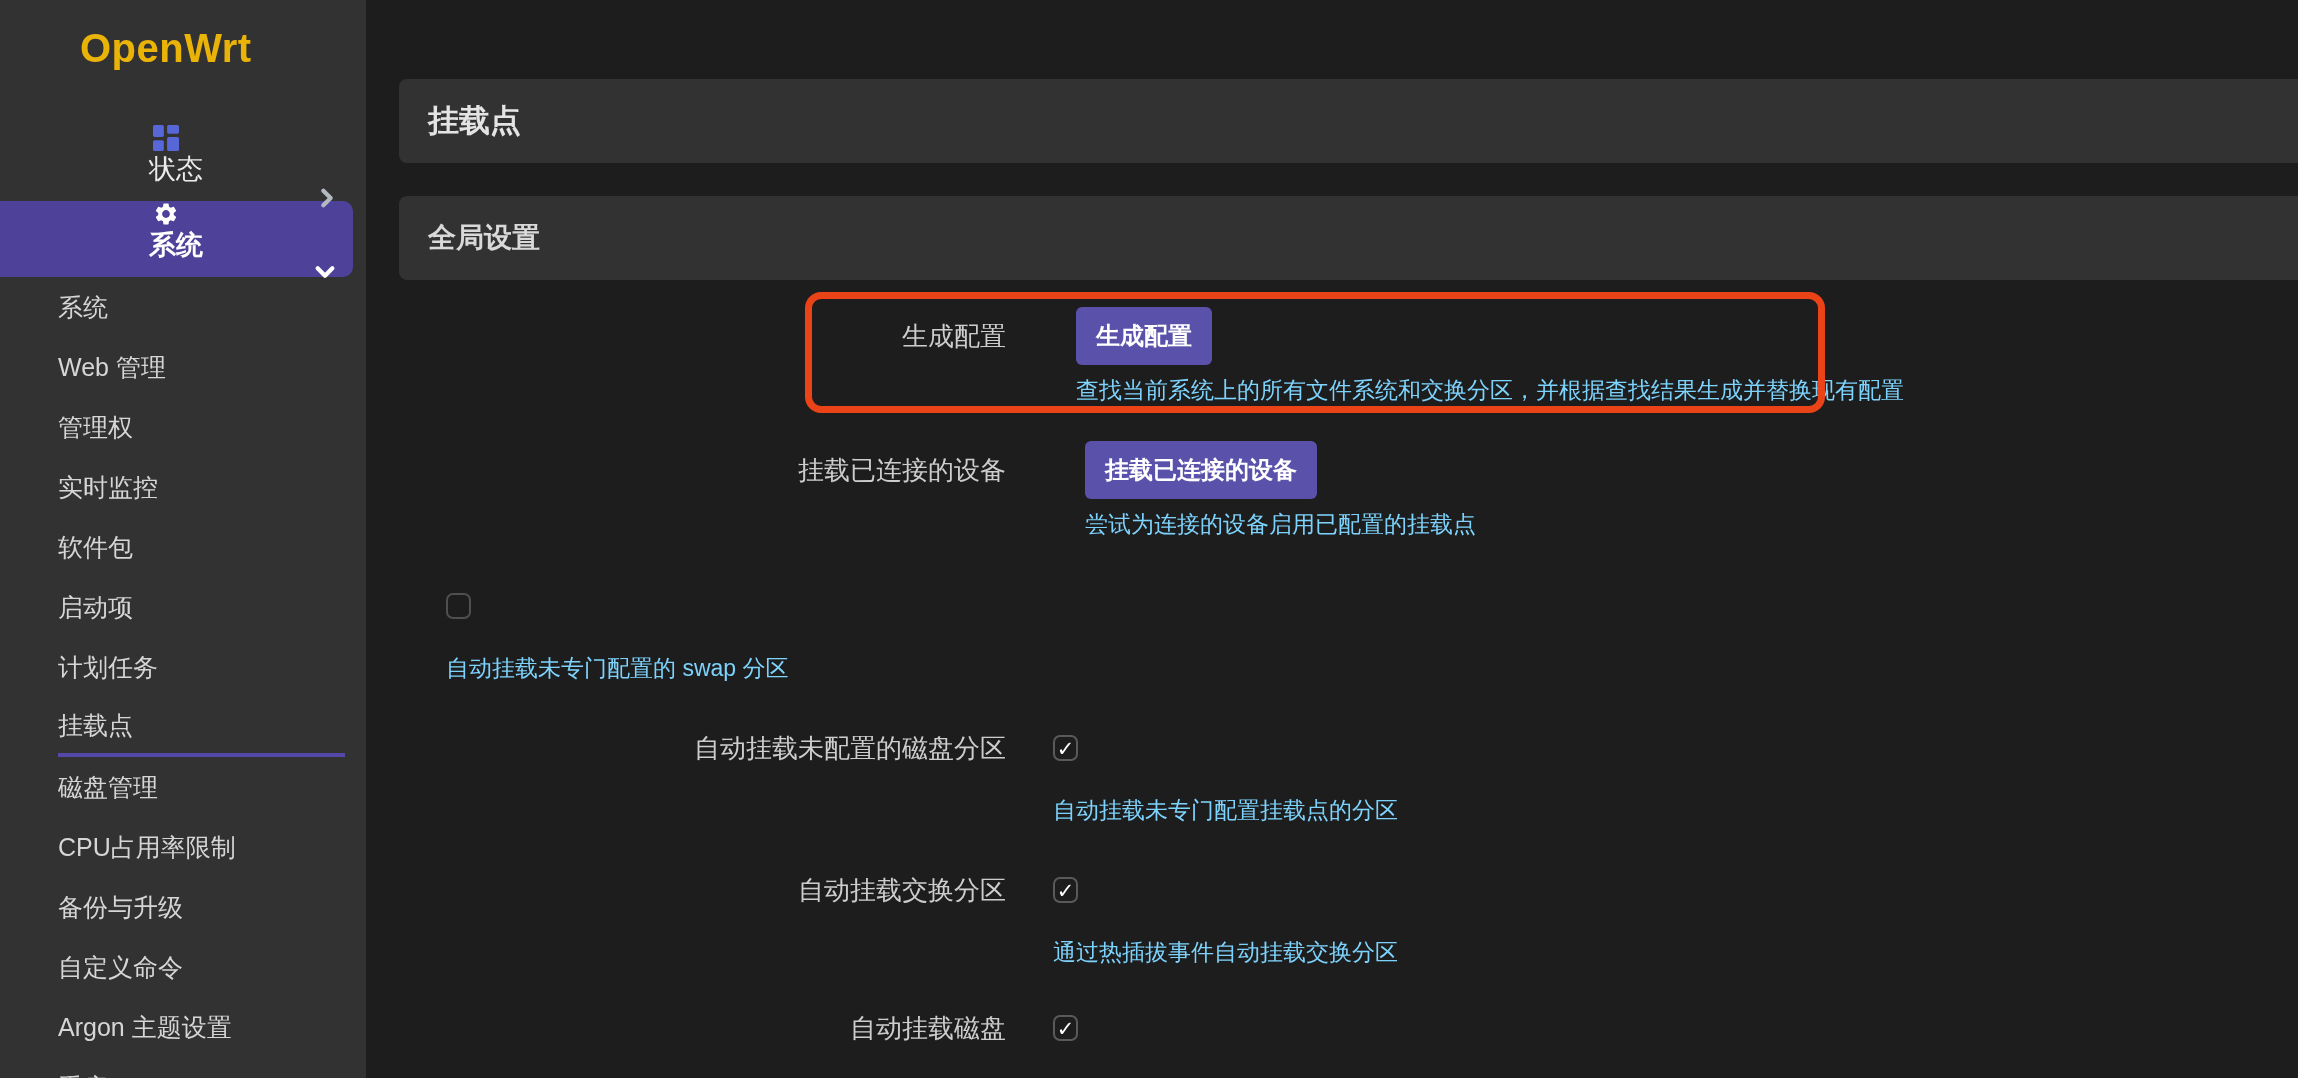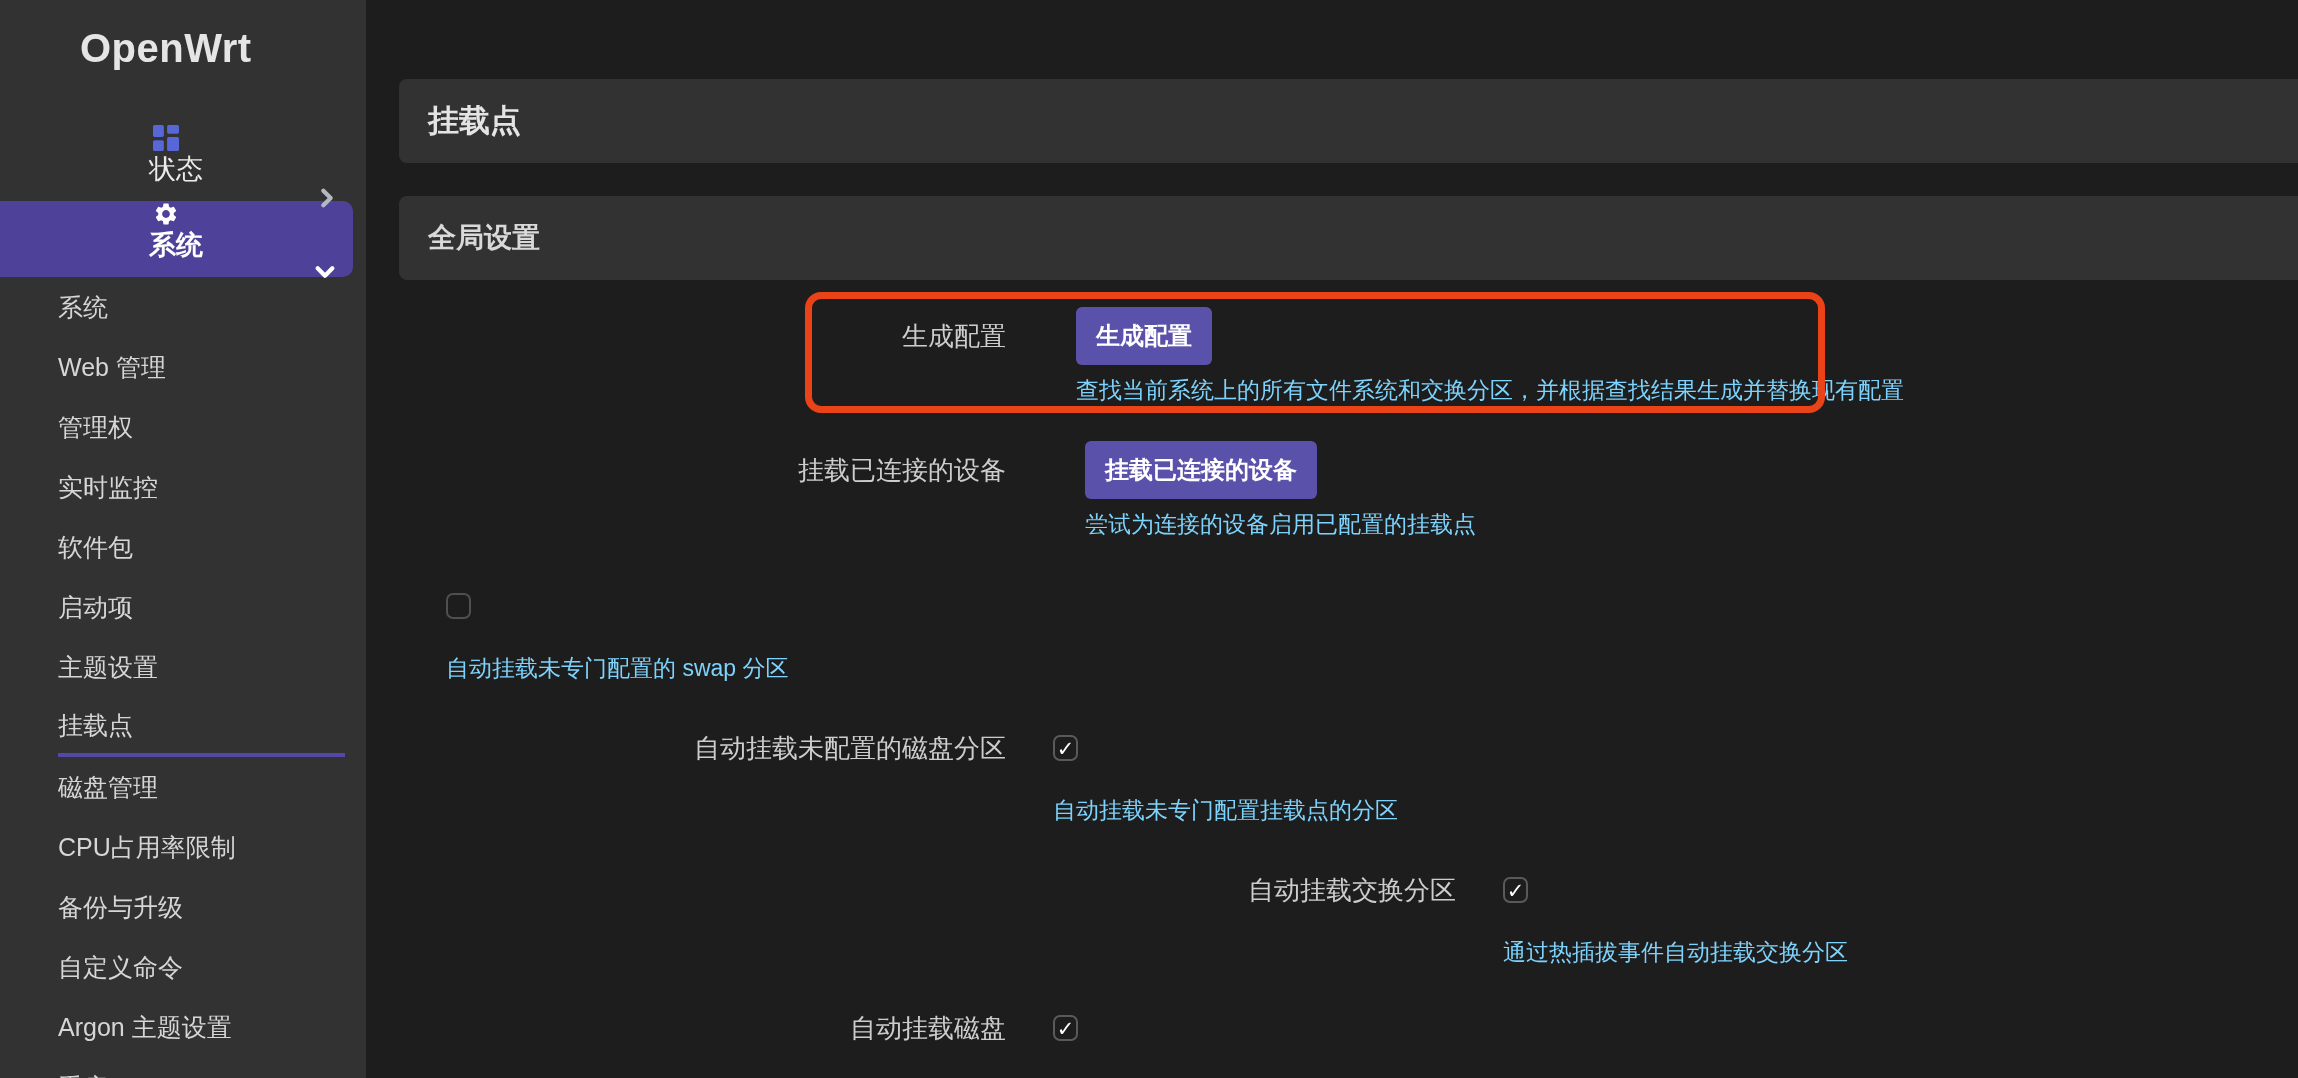--- a/index.html
+++ b/index.html
@@ -25,21 +25,21 @@
 
   
   .sidebar{
     width:366px;min-width:366px;height:100%;
     background:var(--sidebar-bg);
     overflow:hidden;
   }
   .logo{
     padding:26px 0 0 80px;
     height:125px;
-    color:#e5e5e5;
+    color:#eab308;
     font-size:40px;
     font-weight:800;
     letter-spacing:.5px;
   }
   .nav-row{
     height:76px;
     display:flex;align-items:center;
     padding:0 30px 0 16px;
     color:#ebebeb;
     font-size:27px;font-weight:500;
@@ -129,21 +129,21 @@
     font-size:21px;
     font-weight:700;
     line-height:1;
   }
 
   
   .form-row.r0{margin-top:27px;gap:23px;}
   .form-row.r1{margin-top:38px;gap:32px;}
   .form-row.r2{margin-top:56px;}
   .form-row.r3{margin-top:54px;}
-  .form-row.r4{margin-top:54px;justify-content:center;}
+  .form-row.r4{margin-top:54px;}
   .form-row.r5{margin-top:50px;}
 
   
   .annotation-box{
     position:absolute;
     left:805px;top:292px;
     width:1020px;height:121px;
     border:7px solid var(--annotation-orange);
     border-radius:16px;
     pointer-events:none;
@@ -191,21 +191,21 @@
         </span>
       </div>
 
       <ul class="submenu">
         <li>系统</li>
         <li>Web 管理</li>
         <li>管理权</li>
         <li>实时监控</li>
         <li>软件包</li>
         <li>启动项</li>
-        <li>主题设置</li>
+        <li>计划任务</li>
         <li class="active">挂载点</li>
         <li>磁盘管理</li>
         <li>CPU占用率限制</li>
         <li>备份与升级</li>
         <li>自定义命令</li>
         <li>Argon 主题设置</li>
         <li>重启</li>
       </ul>
     </nav>
   </aside>

